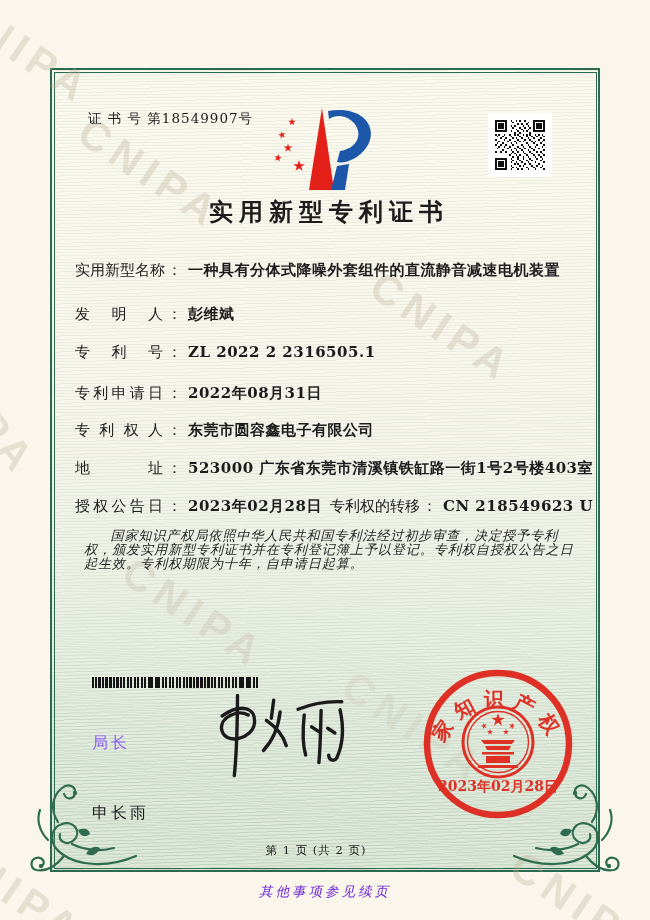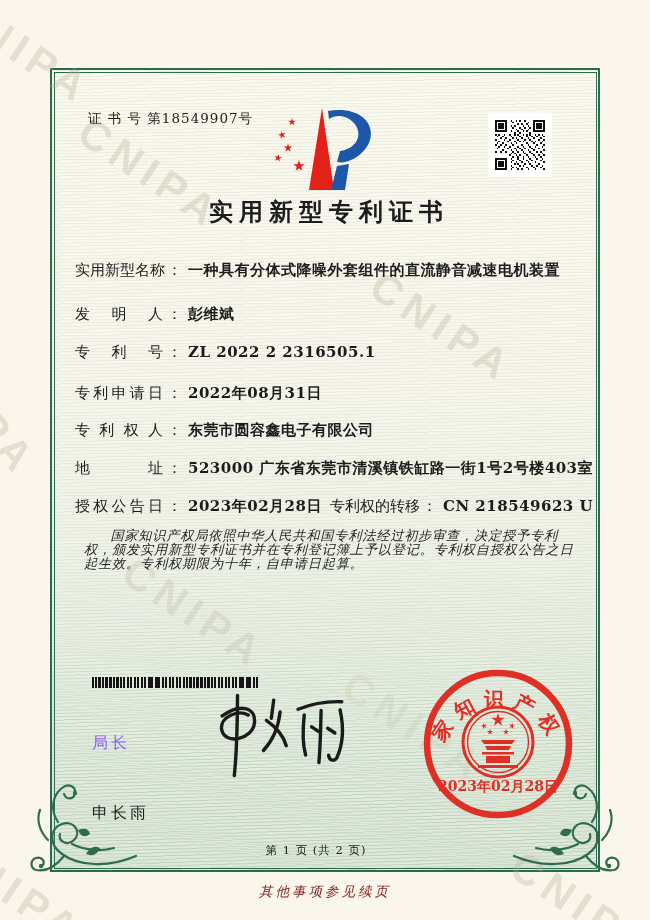--- a/index.html
+++ b/index.html
@@ -63,21 +63,21 @@
   .signature{position:absolute;left:195px;top:688px;transform:rotate(-2deg);}
 
   .seal{position:absolute;left:420px;top:666px;opacity:0.94;}
 
   .flourish{position:absolute;z-index:2;}
   .flourish.bl{left:26px;top:772px;}
   .flourish.br{left:512px;top:772px;transform:scaleX(-1);}
 
   .footer-page{position:absolute;left:50px;top:843px;width:532px;text-align:center;font-size:11.5px;letter-spacing:1px;}
   .continuation{position:absolute;left:50px;top:883px;width:550px;text-align:center;
-                font-size:13.5px;font-style:italic;letter-spacing:3px;color:#7f1d1d;}
+                font-size:13.5px;font-style:italic;letter-spacing:3px;color:#6d28d9;}
 </style>
 </head>
 <body>
 
 <div class="page">
 
   <div class="wm wm1">CNIPA</div>
   <div class="wm wm2">CNIPA</div>
   <div class="wm wm3">CNIPA</div>
   <div class="wm wm4">CNIPA</div>

